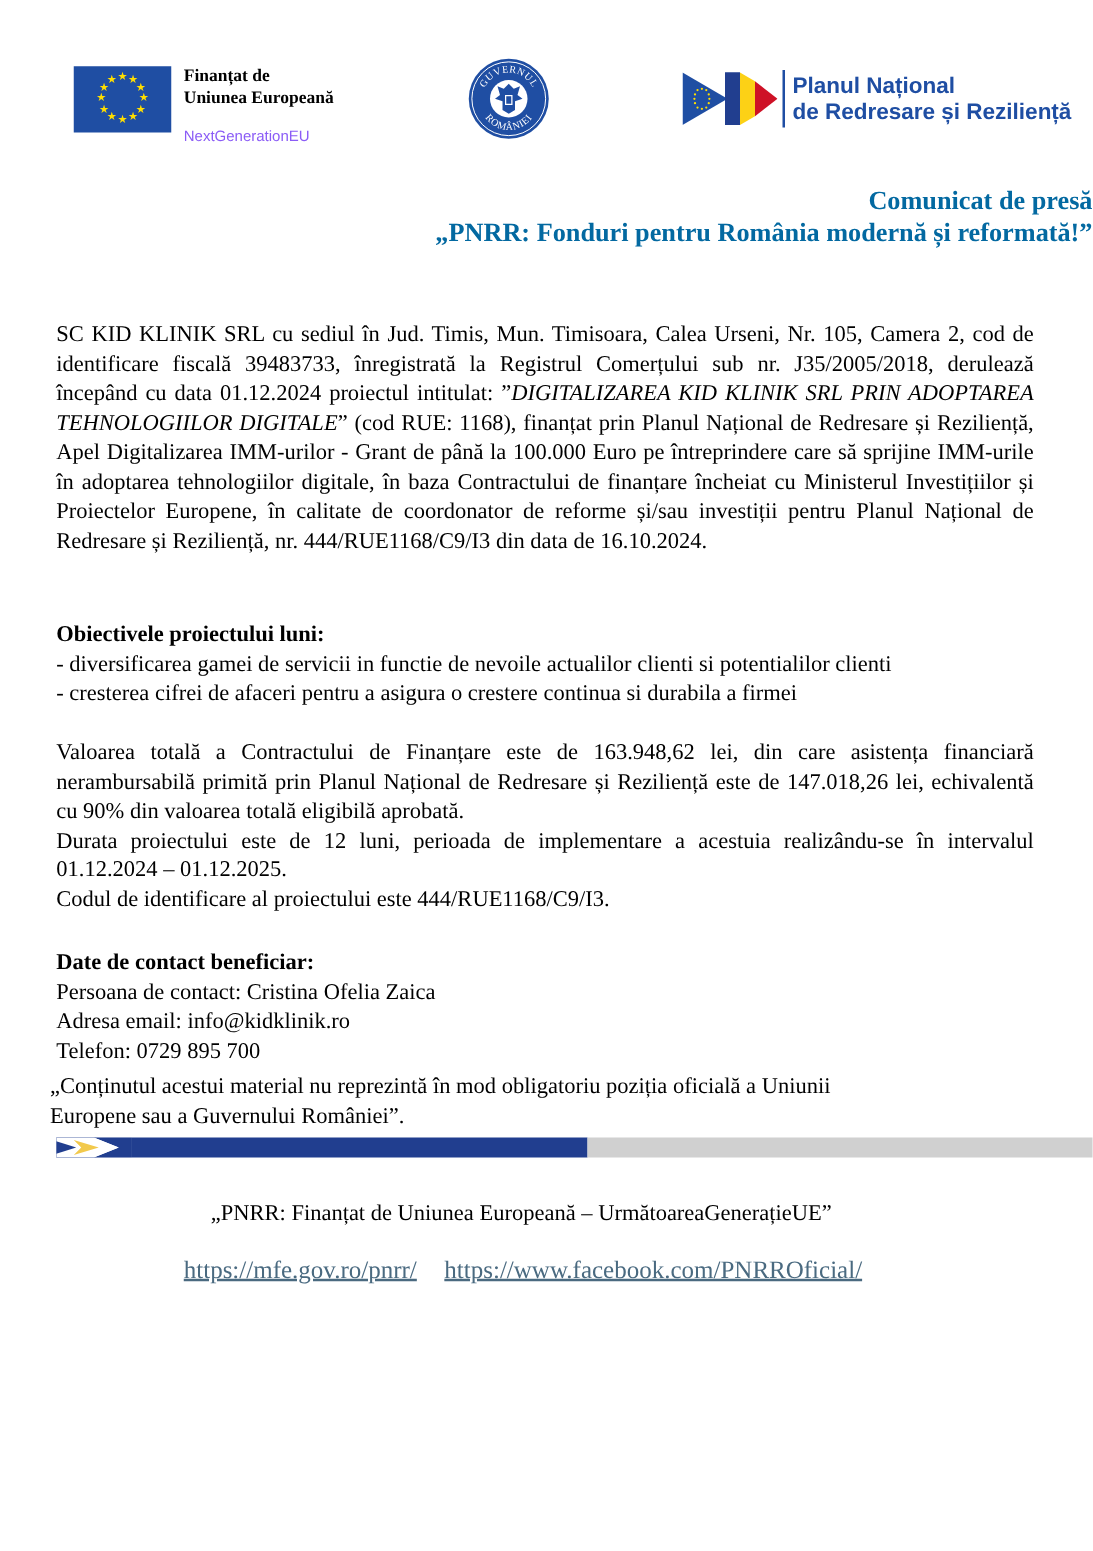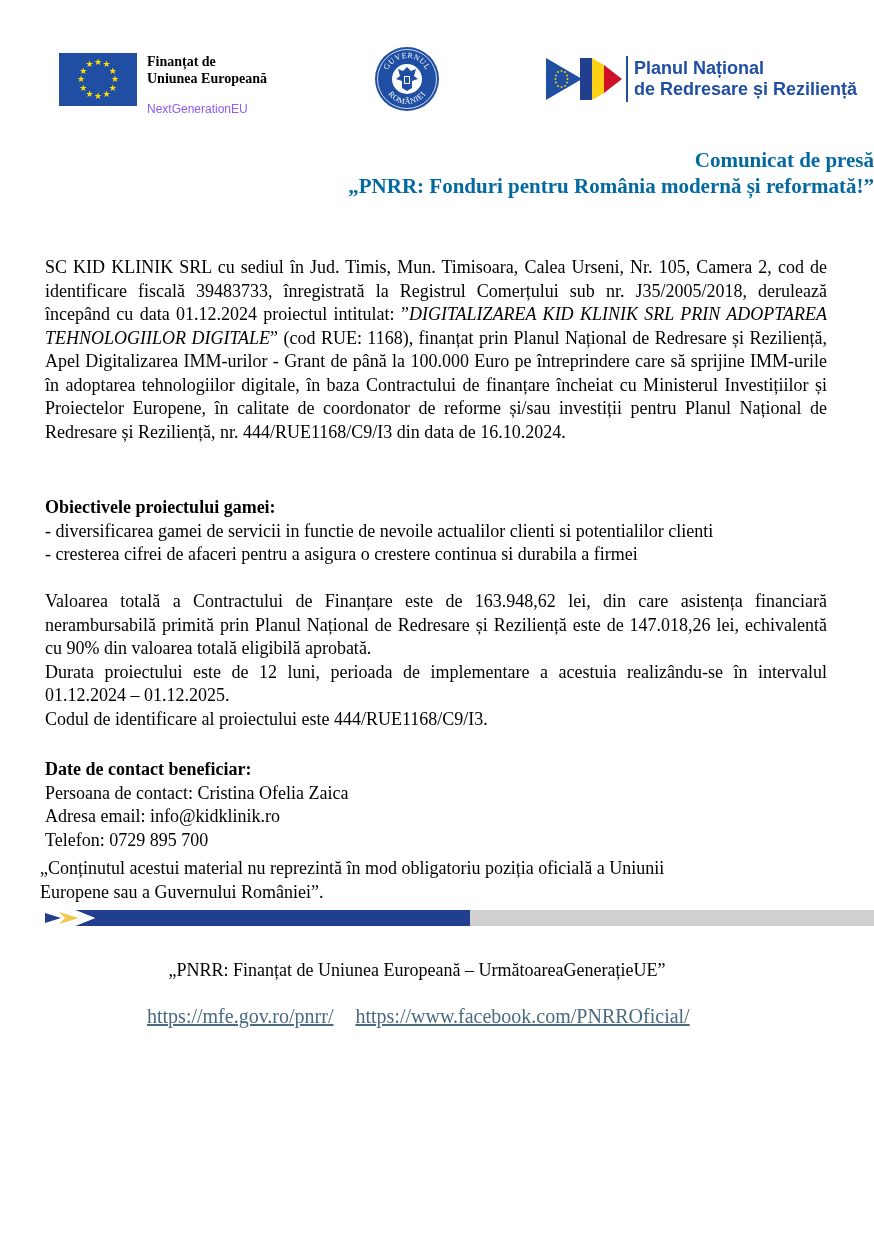--- a/index.html
+++ b/index.html
@@ -126,21 +126,21 @@
 <div class="title-block">
   <div class="t1">Comunicat de presă</div>
   <div class="t2">„PNRR: Fonduri pentru România modernă și reformată!”</div>
 </div>
 
 <div class="body-text intro justify">
   <span>SC KID KLINIK SRL cu sediul în Jud. Timis, Mun. Timisoara, Calea Urseni, Nr. 105, Camera 2, cod de identificare fiscală 39483733, înregistrată la Registrul Comerțului sub nr. J35/2005/2018, derulează începând cu data 01.12.2024 proiectul intitulat: ”</span><span class="ital">DIGITALIZAREA KID KLINIK SRL PRIN ADOPTAREA TEHNOLOGIILOR DIGITALE</span><span>” (cod RUE: 1168), finanțat prin Planul Național de Redresare și Reziliență, Apel Digitalizarea IMM-urilor - Grant de până la 100.000 Euro pe întreprindere care să sprijine IMM-urile în adoptarea tehnologiilor digitale, în baza Contractului de finanțare încheiat cu Ministerul Investițiilor și Proiectelor Europene, în calitate de coordonator de reforme și/sau investiții pentru Planul Național de Redresare și Reziliență, nr. 444/RUE1168/C9/I3 din data de 16.10.2024.</span>
 </div>
 
 <div class="body-text objectives">
-  <div class="bold">Obiectivele proiectului gamei:</div>
+  <div class="bold">Obiectivele proiectului luni:</div>
   <div>- diversificarea gamei de servicii in functie de nevoile actualilor clienti si potentialilor clienti</div>
   <div>- cresterea cifrei de afaceri pentru a asigura o crestere continua si durabila a firmei</div>
 </div>
 
 <div class="body-text financing">
   <div class="justify">Valoarea totală a Contractului de Finanțare este de 163.948,62 lei, din care asistența financiară nerambursabilă primită prin Planul Național de Redresare și Reziliență este de 147.018,26 lei, echivalentă cu 90% din valoarea totală eligibilă aprobată.</div>
   <div class="justify">Durata proiectului este de 12 luni, perioada de implementare a acestuia realizându-se în intervalul 01.12.2024 – 01.12.2025.</div>
   <div>Codul de identificare al proiectului este 444/RUE1168/C9/I3.</div>
 </div>
 

